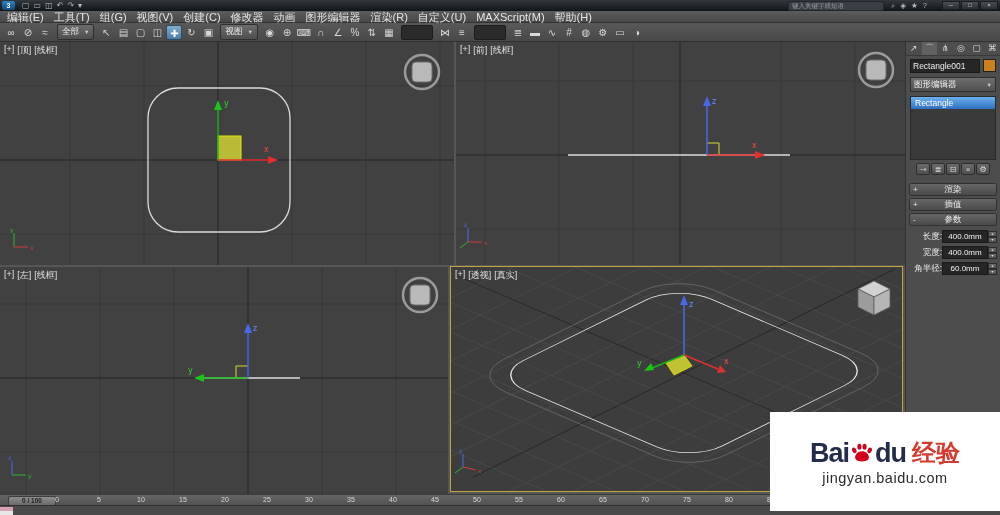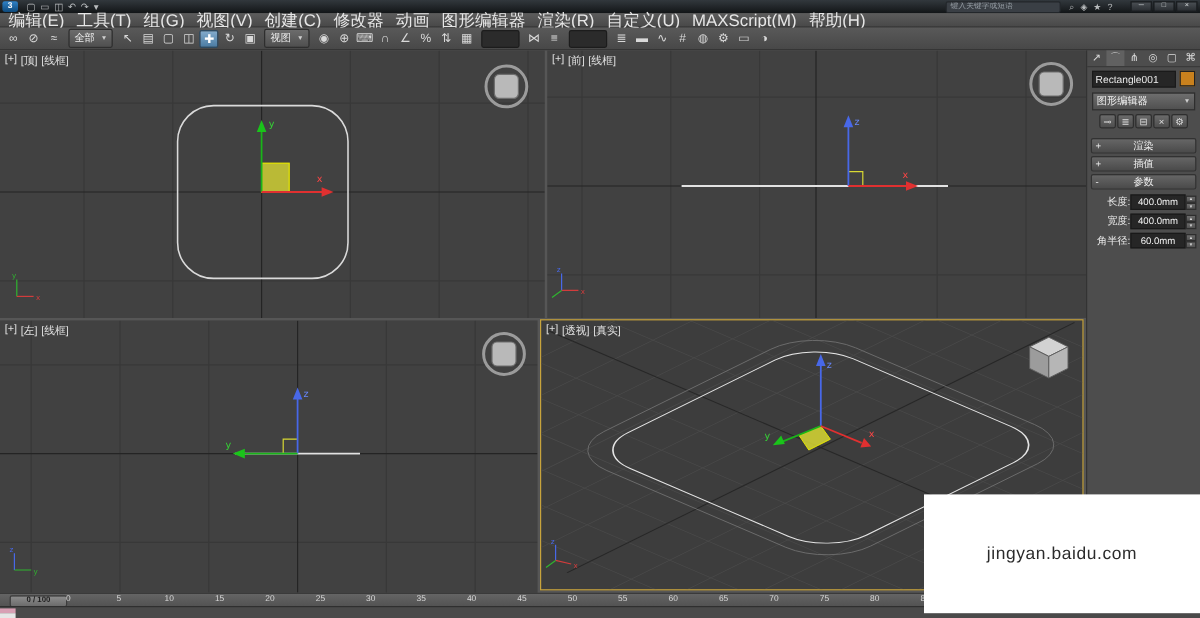--- a/index.html
+++ b/index.html
@@ -21,21 +21,21 @@
   .ic-icons{display:flex;gap:5px;margin:0 5px}
   .ic-icons span{font-size:7.5px;line-height:11px;color:#b9bcbe}
   .win{display:flex;gap:1px;margin-left:8px}
   .win span{width:18px;height:9px;background:linear-gradient(#4a4f54,#2a2e32);border:1px solid #1a1d20;
     box-sizing:border-box;font-size:6px;line-height:7px;text-align:center;color:#d4d8da}
 
   
   .menubar{position:absolute;left:0;top:11px;width:1000px;height:12px;
     background:linear-gradient(#5c5c5c,#494949);border-bottom:1px solid #333;
     display:flex;align-items:center;padding-left:2px;box-sizing:border-box}
-  .menubar span{font-size:14px;color:#e6e6e6;padding:0 5px;line-height:12px;white-space:nowrap}
+  .menubar span{font-size:11px;color:#e6e6e6;padding:0 5px;line-height:12px;white-space:nowrap}
 
   
   .toolbar{position:absolute;left:0;top:23px;width:1000px;height:19px;
     background:linear-gradient(#595959,#484848);border-bottom:1px solid #303030;
     display:flex;align-items:center;gap:1px;padding:0 3px;box-sizing:border-box}
   .tbtn{width:16px;height:15px;border-radius:2px;color:#d9d9d9;font-size:10px;line-height:15px;
     text-align:center;flex:none}
   .tbtn.active{background:linear-gradient(#83abcc,#4b7ca3);border:1px solid #2d4a61;box-sizing:border-box;color:#fff}
   .tdrop{height:14px;background:linear-gradient(#6c6c6c,#4f4f4f);border:1px solid #2e2e2e;border-radius:2px;
     font-size:8.5px;color:#ececec;display:flex;align-items:center;padding:0 4px;gap:5px;margin:3px 3px;flex:none}
@@ -404,20 +404,23 @@
     <span class="ctab">⌘</span>
   </div>
   <div class="crow-name">
     <div class="cname">Rectangle001</div>
     <div class="cswatch"></div>
   </div>
   <div class="cdrop">
     <span>图形编辑器</span>
     <span class="car">▼</span>
   </div>
+  <div class="cstack">
+    <div class="sel">Rectangle</div>
+  </div>
   <div class="cstackbtns">
     <span>⊸</span>
     <span>≣</span>
     <span>⊟</span>
     <span>×</span>
     <span>⚙</span>
   </div>
   <div class="rollout first">
     <span class="st">+</span>
     <span class="lb">渲染</span>
@@ -484,14 +487,26 @@
     <span style="left:842px">100</span>
   </div>
 </div>
 
 <div class="statusbar">
   <div class="msl-pink"></div>
   <div class="msl-white"></div>
 </div>
 
 <div class="watermark">
+  <div class="wm-row">
+    <span class="wm-bai">Bai</span>
+    <svg width="24" height="24" viewBox="0 0 28 26">
+      <ellipse cx="5" cy="10" rx="2.4" ry="3.4" fill="#d0021b" transform="rotate(-24 5 10)"></ellipse>
+      <ellipse cx="11" cy="5.8" rx="2.4" ry="3.5" fill="#d0021b"></ellipse>
+      <ellipse cx="17" cy="5.8" rx="2.4" ry="3.5" fill="#d0021b"></ellipse>
+      <ellipse cx="23" cy="10" rx="2.4" ry="3.4" fill="#d0021b" transform="rotate(24 23 10)"></ellipse>
+      <path d="M14 11c-4.5 0-8 3.2-8 7 0 3 2.5 4.8 8 4.8s8-1.8 8-4.8c0-3.8-3.5-7-8-7z" fill="#d0021b"></path>
+    </svg>
+    <span class="wm-du">du</span>
+    <span class="wm-jy">经验</span>
+  </div>
   <div class="wm-url">jingyan.baidu.com</div>
 </div>
 
 </body></html>

